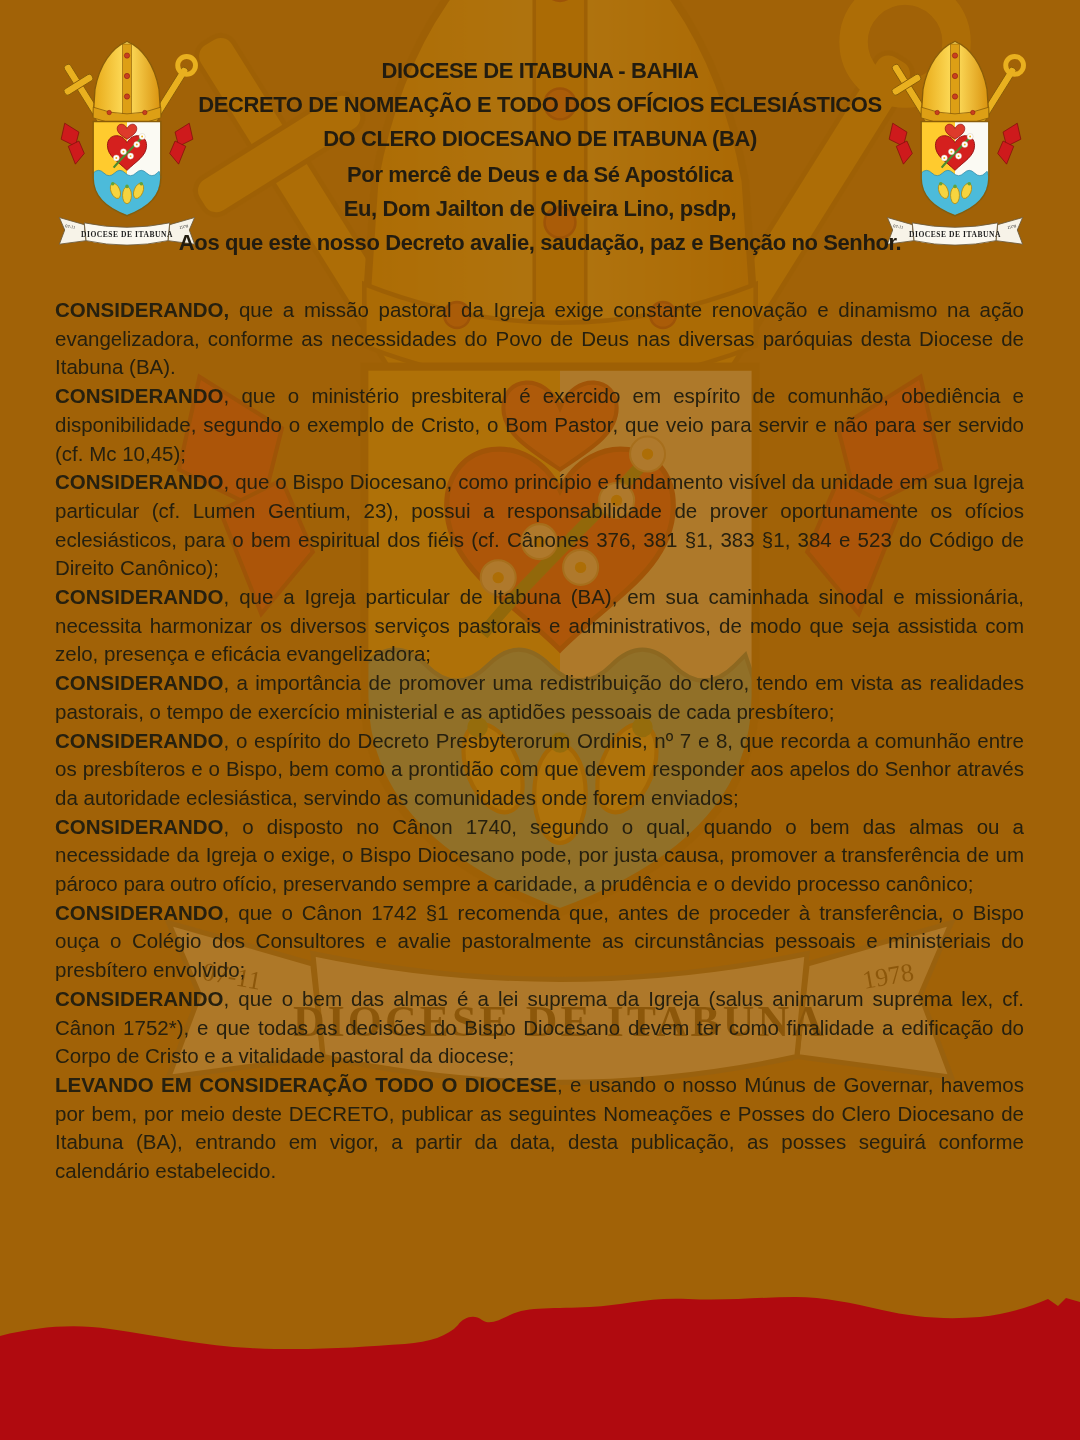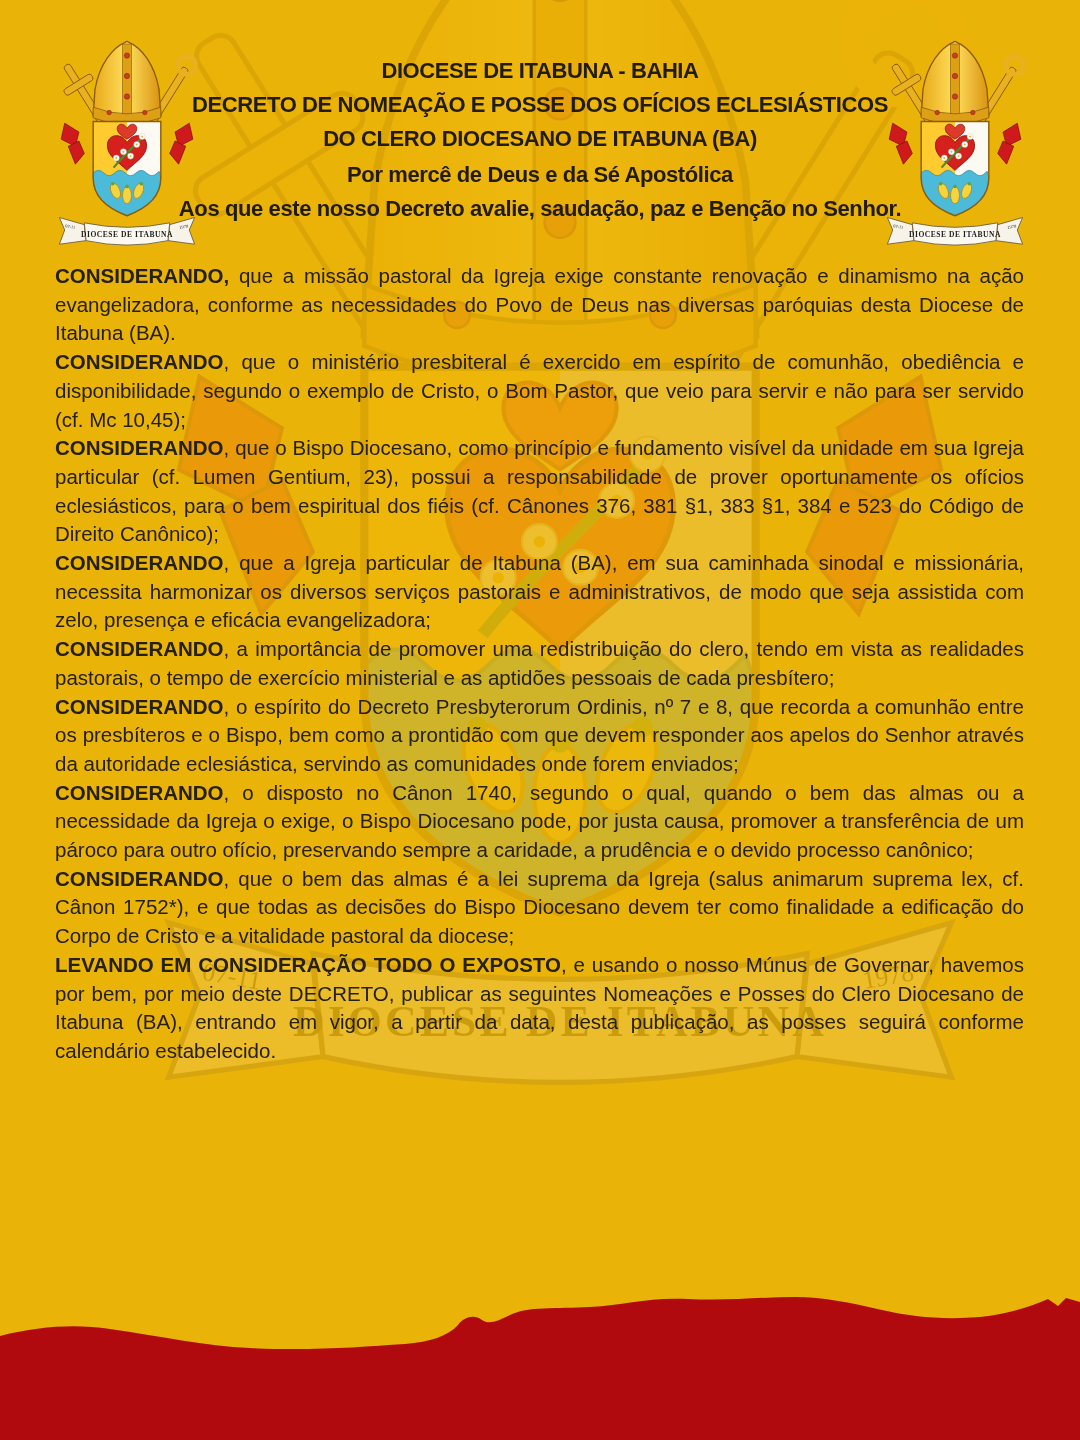--- a/index.html
+++ b/index.html
@@ -1,21 +1,21 @@
 <!DOCTYPE html>
 <html><head>
 <meta charset="utf-8">
 <style>
   * { margin:0; padding:0; box-sizing:border-box; }
   html,body { background:#888; }
   .page {
     position:relative;
     width:1080px; height:1440px;
     margin:0 auto;
-    background:#eab308;
+    background:#a16207;
     overflow:hidden;
     font-family:"Liberation Sans", sans-serif;
     color:#221C10;
   }
   .watermark {
     position:absolute;
     left:45px; top:-128px;
     width:1030px; height:1262px;
     opacity:0.15;
     filter:saturate(1.2);
@@ -161,38 +161,40 @@
 
   <svg class="crest-corner left" viewBox="0 0 200 245">
     <use href="#crest"></use>
   </svg>
   <svg class="crest-corner right" viewBox="0 0 200 245">
     <use href="#crest"></use>
   </svg>
 
   <div class="header-block">
     <div>DIOCESE DE ITABUNA - BAHIA</div>
-    <div>DECRETO DE NOMEAÇÃO E POSSE DOS OFÍCIOS ECLESIÁSTICOS</div>
+    <div>DECRETO DE NOMEAÇÃO E TODO DOS OFÍCIOS ECLESIÁSTICOS</div>
     <div>DO CLERO DIOCESANO DE ITABUNA (BA)</div>
   </div>
 
   <div class="salutation-block">
     <div>Por mercê de Deus e da Sé Apostólica</div>
+    <div>Eu, Dom Jailton de Oliveira Lino, psdp,</div>
     <div>Aos que este nosso Decreto avalie, saudação, paz e Benção no Senhor.</div>
   </div>
 
   <div class="body-block">
     <p class="para"><span class="lead">CONSIDERANDO,</span><span> que a missão pastoral da Igreja exige constante renovação e dinamismo na ação evangelizadora, conforme as necessidades do Povo de Deus nas diversas paróquias desta Diocese de Itabuna (BA).</span></p>
     <p class="para"><span class="lead">CONSIDERANDO</span><span>, que o ministério presbiteral é exercido em espírito de comunhão, obediência e disponibilidade, segundo o exemplo de Cristo, o Bom Pastor, que veio para servir e não para ser servido (cf. Mc 10,45);</span></p>
     <p class="para"><span class="lead">CONSIDERANDO</span><span>, que o Bispo Diocesano, como princípio e fundamento visível da unidade em sua Igreja particular (cf. Lumen Gentium, 23), possui a responsabilidade de prover oportunamente os ofícios eclesiásticos, para o bem espiritual dos fiéis (cf. Cânones 376, 381 §1, 383 §1, 384 e 523 do Código de Direito Canônico);</span></p>
     <p class="para"><span class="lead">CONSIDERANDO</span><span>, que a Igreja particular de Itabuna (BA), em sua caminhada sinodal e missionária, necessita harmonizar os diversos serviços pastorais e administrativos, de modo que seja assistida com zelo, presença e eficácia evangelizadora;</span></p>
     <p class="para"><span class="lead">CONSIDERANDO</span><span>, a importância de promover uma redistribuição do clero, tendo em vista as realidades pastorais, o tempo de exercício ministerial e as aptidões pessoais de cada presbítero;</span></p>
     <p class="para"><span class="lead">CONSIDERANDO</span><span>, o espírito do Decreto Presbyterorum Ordinis, nº 7 e 8, que recorda a comunhão entre os presbíteros e o Bispo, bem como a prontidão com que devem responder aos apelos do Senhor através da autoridade eclesiástica, servindo as comunidades onde forem enviados;</span></p>
     <p class="para"><span class="lead">CONSIDERANDO</span><span>, o disposto no Cânon 1740, segundo o qual, quando o bem das almas ou a necessidade da Igreja o exige, o Bispo Diocesano pode, por justa causa, promover a transferência de um pároco para outro ofício, preservando sempre a caridade, a prudência e o devido processo canônico;</span></p>
+    <p class="para"><span class="lead">CONSIDERANDO</span><span>, que o Cânon 1742 §1 recomenda que, antes de proceder à transferência, o Bispo ouça o Colégio dos Consultores e avalie pastoralmente as circunstâncias pessoais e ministeriais do presbítero envolvido;</span></p>
     <p class="para"><span class="lead">CONSIDERANDO</span><span>, que o bem das almas é a lei suprema da Igreja (salus animarum suprema lex, cf. Cânon 1752*), e que todas as decisões do Bispo Diocesano devem ter como finalidade a edificação do Corpo de Cristo e a vitalidade pastoral da diocese;</span></p>
-    <p class="para"><span class="lead">LEVANDO EM CONSIDERAÇÃO TODO O EXPOSTO</span><span>, e usando o nosso Múnus de Governar, havemos por bem, por meio deste DECRETO, publicar as seguintes Nomeações e Posses do Clero Diocesano de Itabuna (BA), entrando em vigor, a partir da data, desta publicação, as posses seguirá conforme calendário estabelecido.</span></p>
+    <p class="para"><span class="lead">LEVANDO EM CONSIDERAÇÃO TODO O DIOCESE</span><span>, e usando o nosso Múnus de Governar, havemos por bem, por meio deste DECRETO, publicar as seguintes Nomeações e Posses do Clero Diocesano de Itabuna (BA), entrando em vigor, a partir da data, desta publicação, as posses seguirá conforme calendário estabelecido.</span></p>
   </div>
 
   <svg class="tear-band" viewBox="0 0 1080 146" preserveAspectRatio="none">
     <path fill="#B00A0F" d="M0,42 C40,32 75,30 110,35 C160,42 205,52 250,54 C310,57 360,53 405,50 C430,48 448,42 458,31 C464,23 474,20 482,26 C489,31 498,27 510,21 C528,12 556,15 590,13 C625,11 648,3 688,5 C728,7 762,3 795,3 C824,3 852,9 882,16 C912,23 944,26 980,23 C1008,20 1030,13 1048,5 L1058,12 L1066,4 L1080,8 L1080,146 L0,146 Z"></path>
   </svg>
 
 </div>
 
 </body></html>

